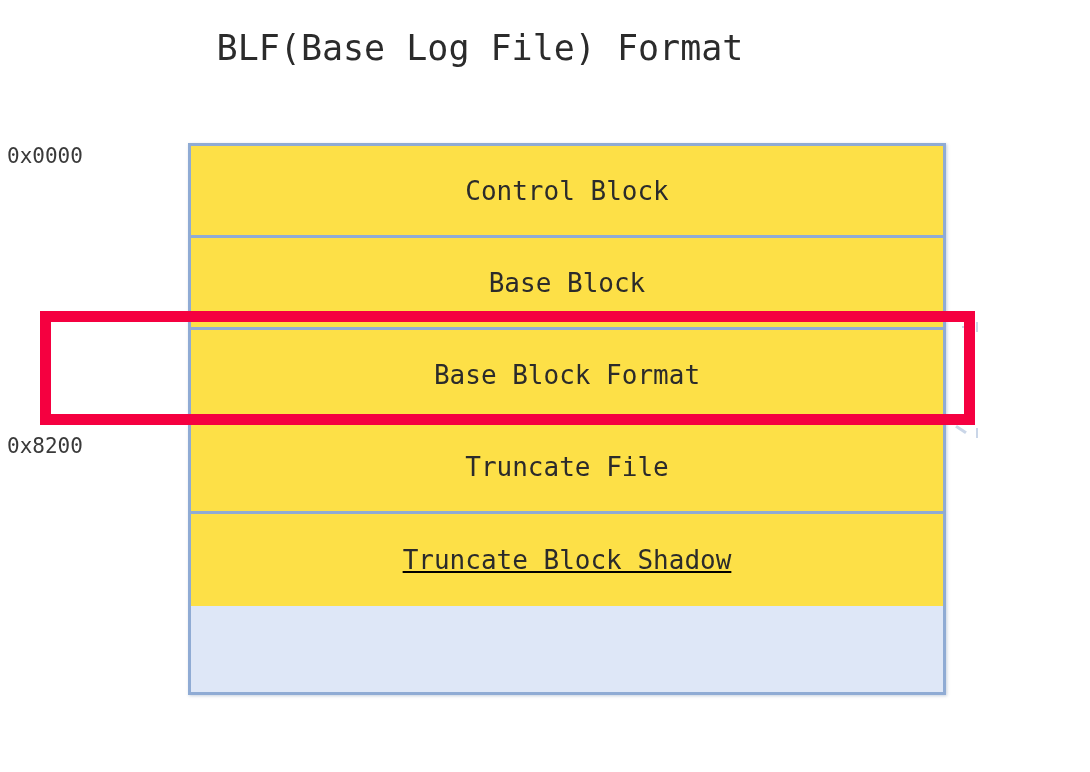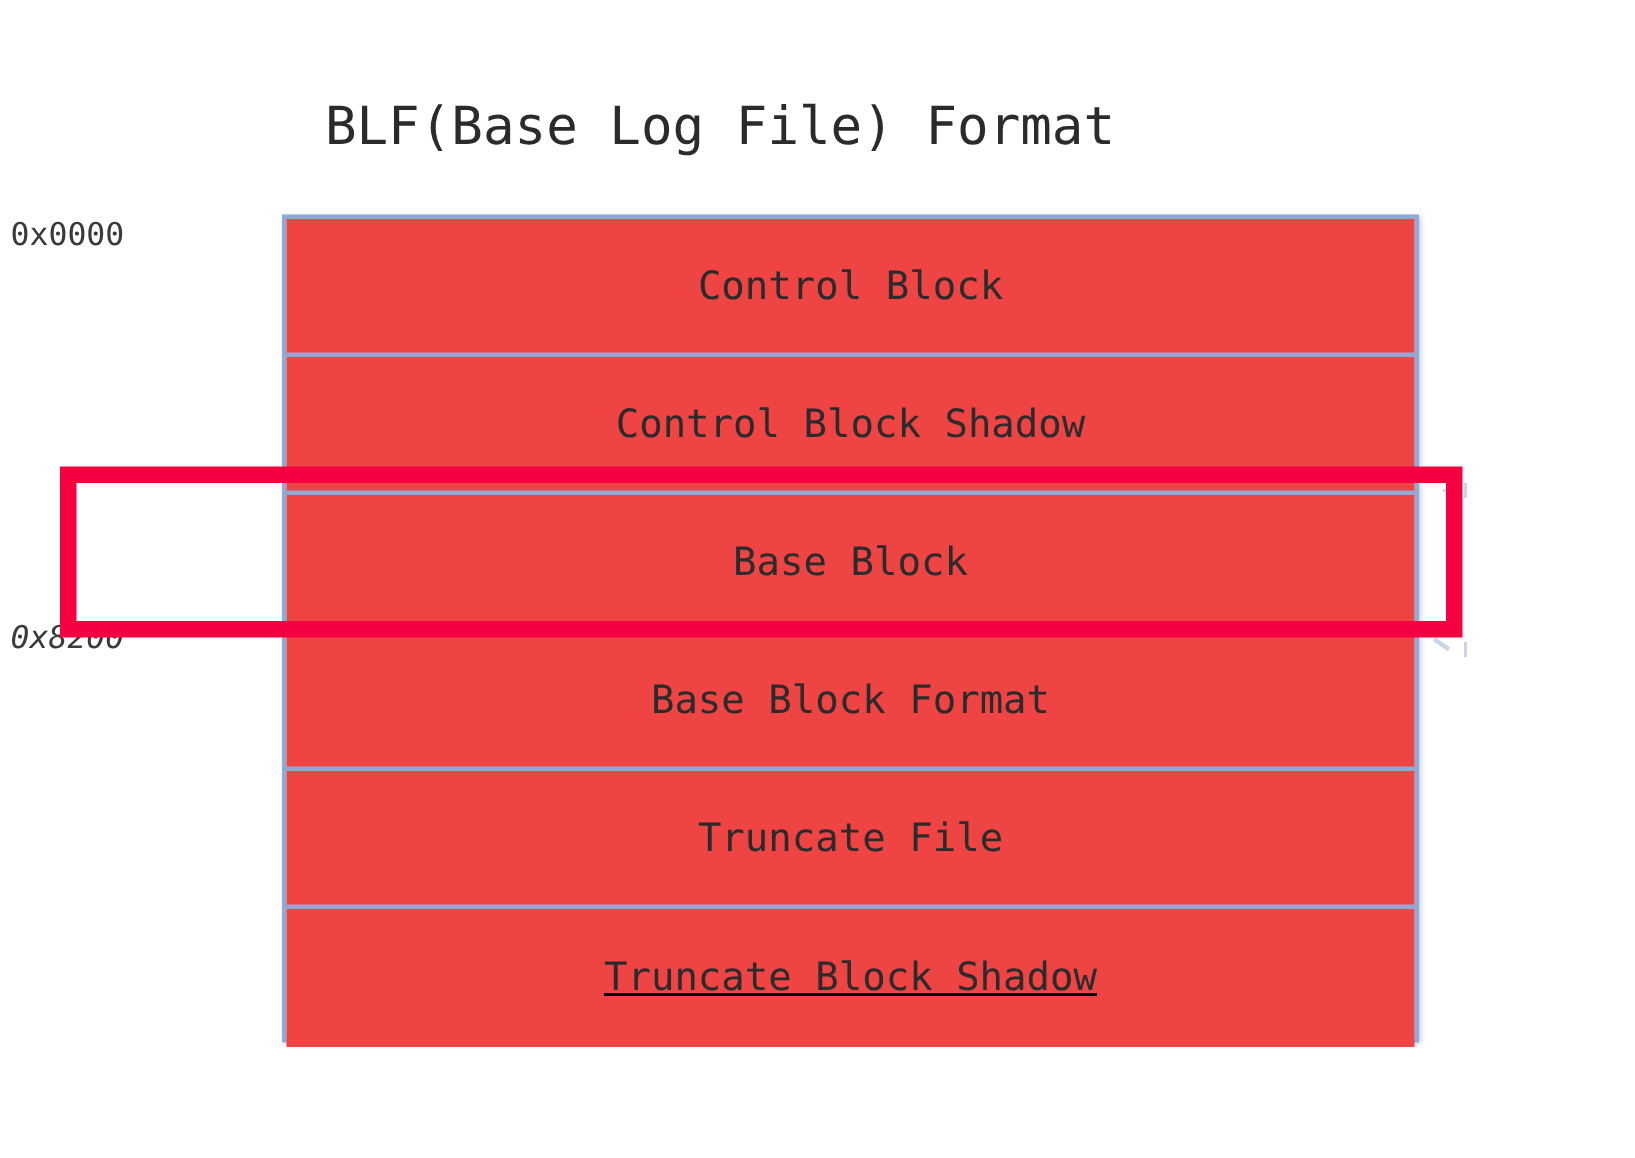--- a/index.html
+++ b/index.html
@@ -24,21 +24,20 @@
     width: 1090px;
     text-align: center;
     padding-right: 130px;
     box-sizing: border-box;
     font-family: "DejaVu Sans Mono", "Liberation Mono", monospace;
     font-size: 35px;
     line-height: 44px;
     color: #2b2b2b;
     letter-spacing: 0px;
     white-space: pre;
-    margin-top: 37px;
   }
 
   
   #address-gutter {
     position: absolute;
     left: 0px;
     top: 143px;
     width: 185px;
     height: 552px;
   }
@@ -63,21 +62,21 @@
     height: 552px;
     box-sizing: border-box;
     border: 3px solid #8fabd4;
     background: #dee7f7;
     box-shadow: 1px 1px 3px rgba(130,150,180,0.45);
   }
   .block-row {
     position: relative;
     height: 92px;
     box-sizing: border-box;
-    background: #ef4444;
+    background: #fde047;
     border-bottom: 3px solid #8fabd4;
     display: flex;
     align-items: center;
     justify-content: center;
   }
   .block-row:last-child {
     border-bottom: none;
     text-decoration: underline;
   }
   .block-label {
@@ -134,32 +133,29 @@
     pointer-events: none;
   }
 </style>
 </head>
 <body>
 
 <div id="diagram-title">BLF(Base Log File) Format</div>
 
 <div id="address-gutter">
   <div class="address-label" style="top:1px;">0x0000</div>
-  <div class="address-label" style="top:270px;font-style:italic;">0x8200</div>
+  <div class="address-label" style="top:291px;">0x8200</div>
 </div>
 
 <div id="block-diagram">
 
   <div class="block-row">
     <span class="block-label">Control Block</span>
   </div>
 
-  <div class="block-row">
-    <span class="block-label">Control Block Shadow</span>
-  </div>
 
   <div class="block-row">
     <span class="block-label">Base Block</span>
   </div>
 
   <div class="block-row">
     <span class="block-label">Base Block Format</span>
   </div>
 
   <div class="block-row">

